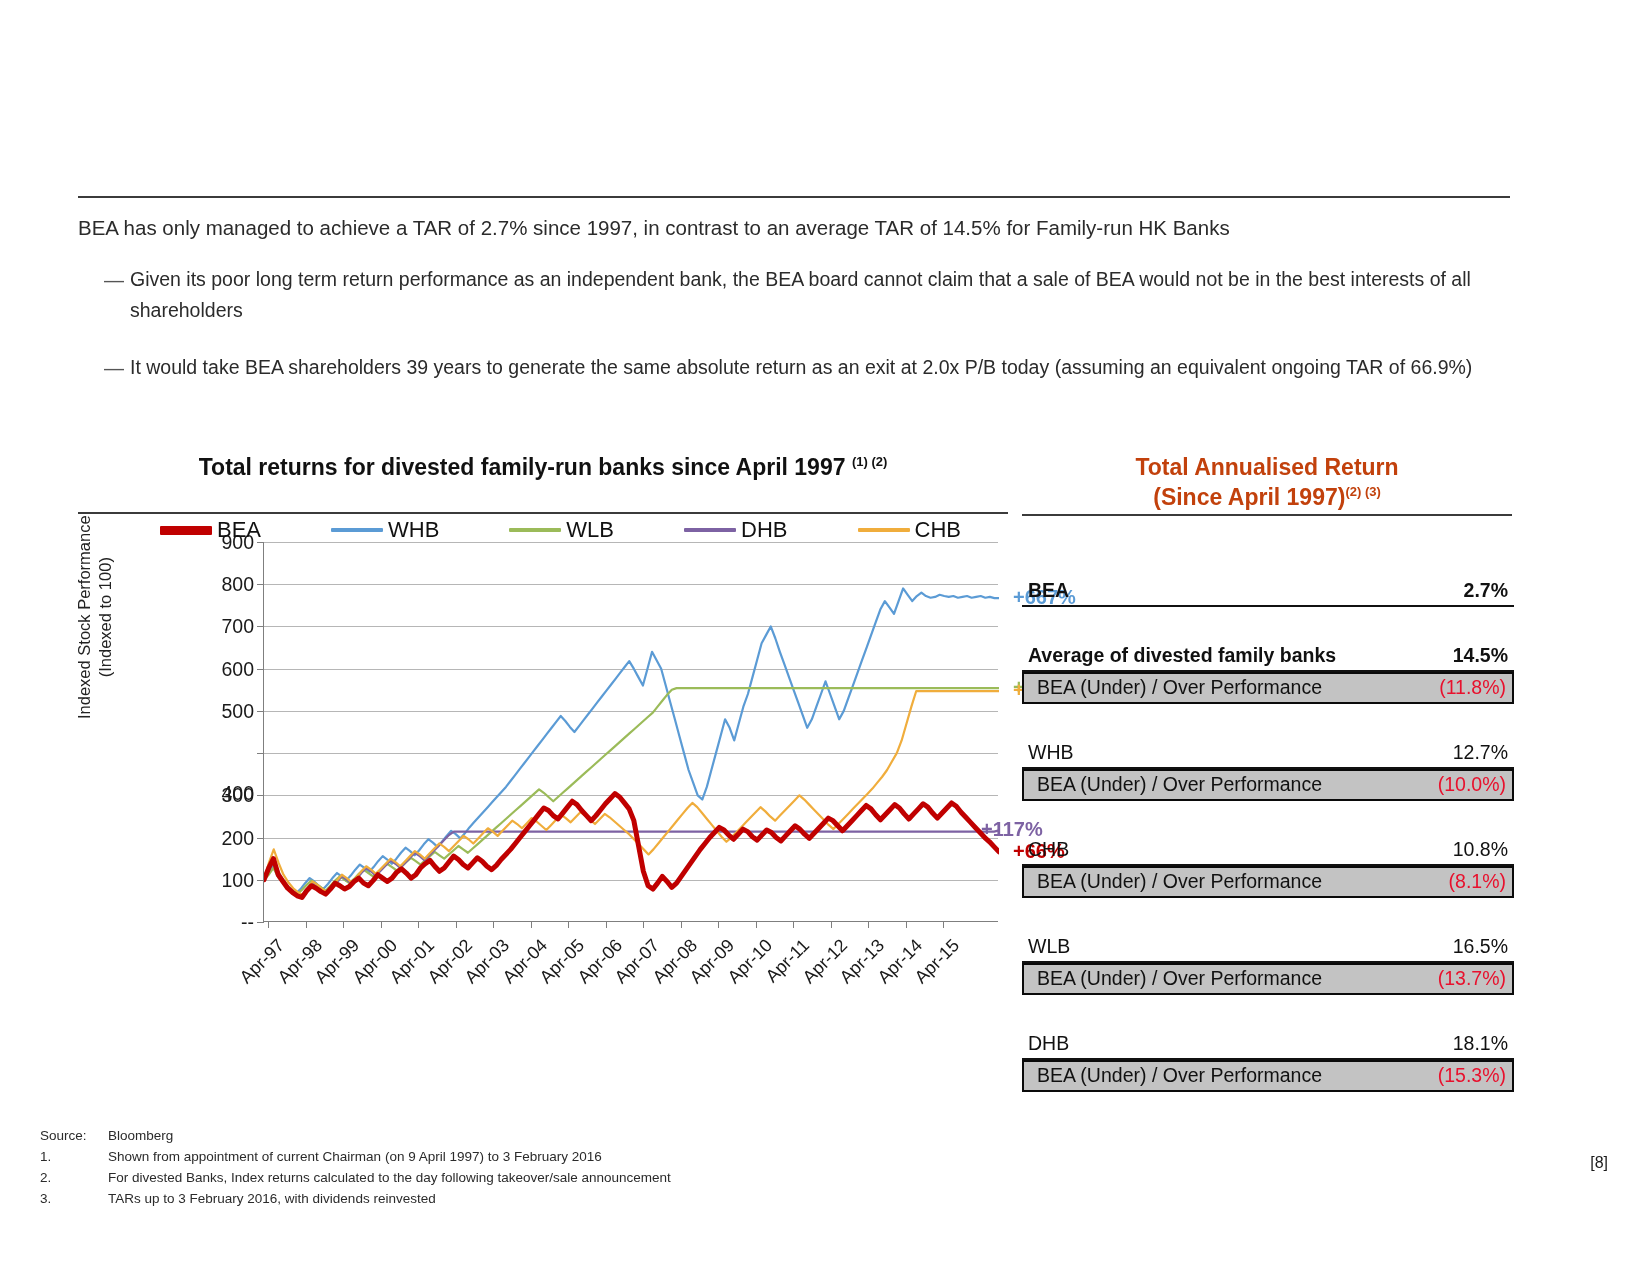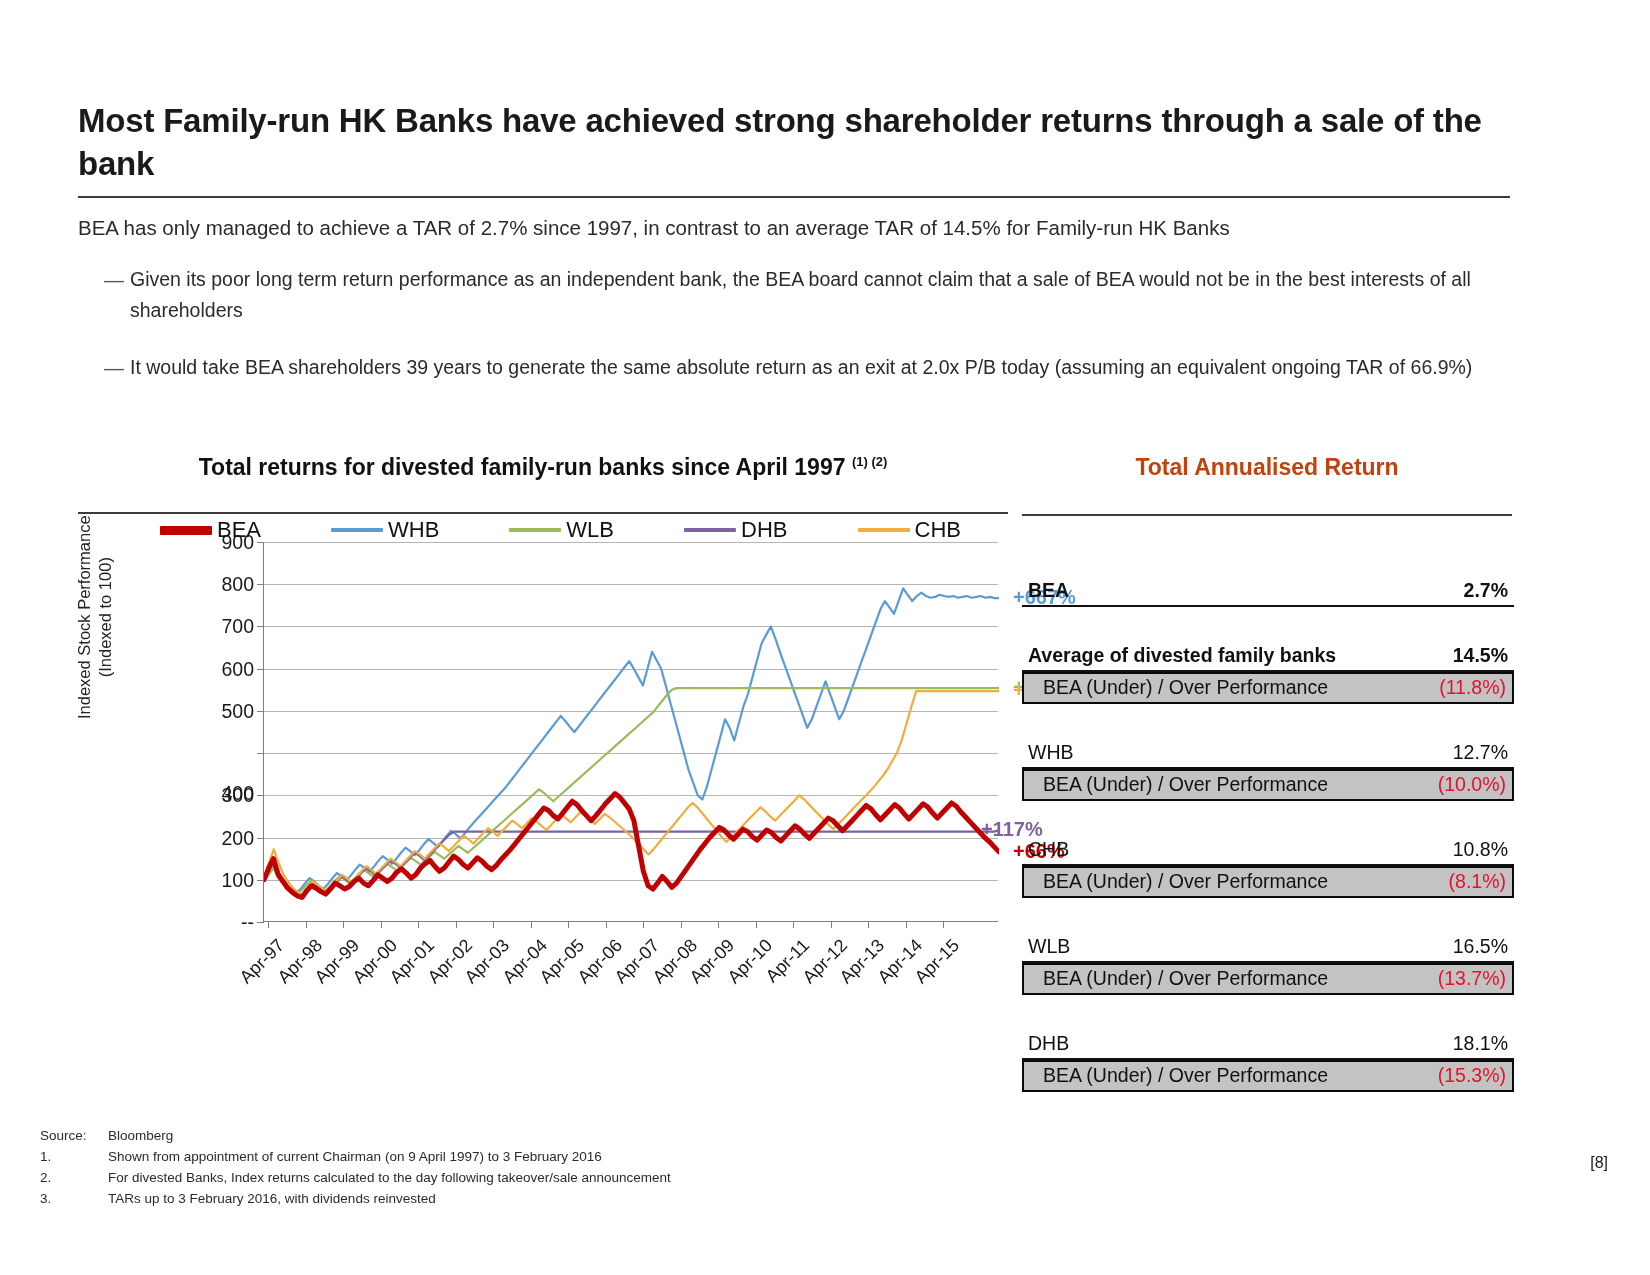--- a/index.html
+++ b/index.html
@@ -110,41 +110,40 @@
   }
   .tbl { position:absolute; left:1022px; top:578px; width:492px; }
   .t-group { margin-bottom:14px; }
   .t-row {
     display:flex; justify-content:space-between; align-items:center;
     font-size:19.5px; color:#111; padding:1px 6px 3px 6px;
   }
   .t-row.bold { font-weight:bold; }
   .t-row.plain { border-bottom:2.5px solid #111; }
   .t-row.perf {
-    background:#c3c3c3; border:2.5px solid #0a0a0a; padding:2px 6px 3px 19px;
+    background:#c3c3c3; border:2.5px solid #0a0a0a; padding:2px 6px 3px 13px;
   }
   .t-row .val.neg { color:#e8112d; }
   .t-spacer { height:22px; }
 
   
   .footer { position:absolute; left:40px; top:1126px; width:1100px; }
   .f-line { display:flex; font-size:13.5px; color:#2b2b2b; line-height:1.55; }
   .f-key { flex:0 0 68px; }
   .f-txt { flex:1 1 auto; }
   .pagenum {
     position:absolute; right:42px; top:1154px;
     font-size:16px; color:#1a1a1a;
   }
 </style>
 </head>
 <body>
 
 <div class="slide">
 
-  <div class="title">Most Family-run HK Banks have achieved strong shareholder returns through a sale of the bank</div>
   <div class="title-rule"></div>
   <div class="subhead">BEA has only managed to achieve a TAR of 2.7% since 1997, in contrast to an average TAR of 14.5% for Family-run HK Banks</div>
 
   <div class="bullets">
     <div class="bullet">
       <div class="dash">—</div>
       <div class="btxt">Given its poor long term return performance as an independent bank, the BEA board cannot claim that a sale of BEA would not be in the best interests of all shareholders</div>
     </div>
     <div class="bullet">
       <div class="dash">—</div>
@@ -264,20 +263,23 @@
         <div class="legend-label">DHB</div>
       </div>
       <div class="legend-item">
         <div class="legend-swatch" style="background: rgb(240, 173, 60);"></div>
         <div class="legend-label">CHB</div>
       </div>
     </div>
 
   <div class="tbl-head">
     <div>Total Annualised Return</div>
+    <div>
+      <span>(Since April 1997)</span><sup>(2) (3)</sup>
+    </div>
   </div>
   <div class="tbl-rule"></div>
   <div class="tbl" id="tbl">
       <div class="t-group">
         <div class="t-row plain bold">
           <span>BEA</span>
           <span class="val">2.7%</span>
         </div>
       </div>
       <div class="t-spacer"></div>

